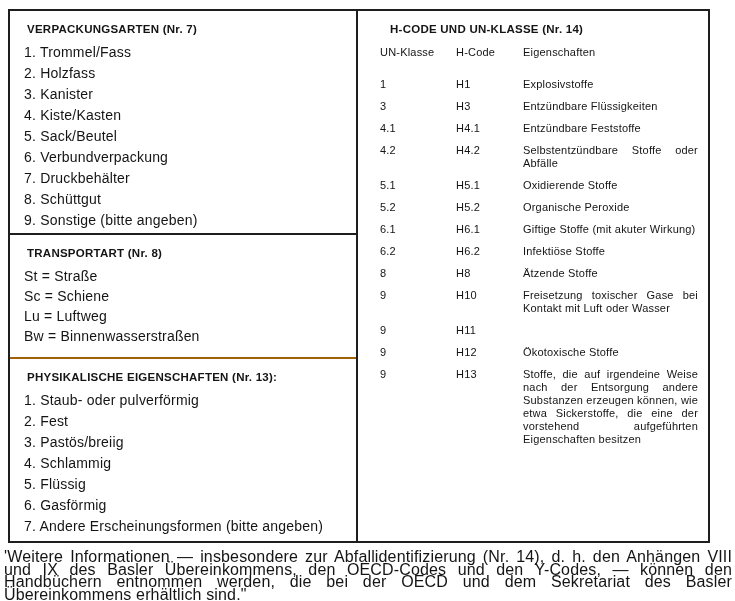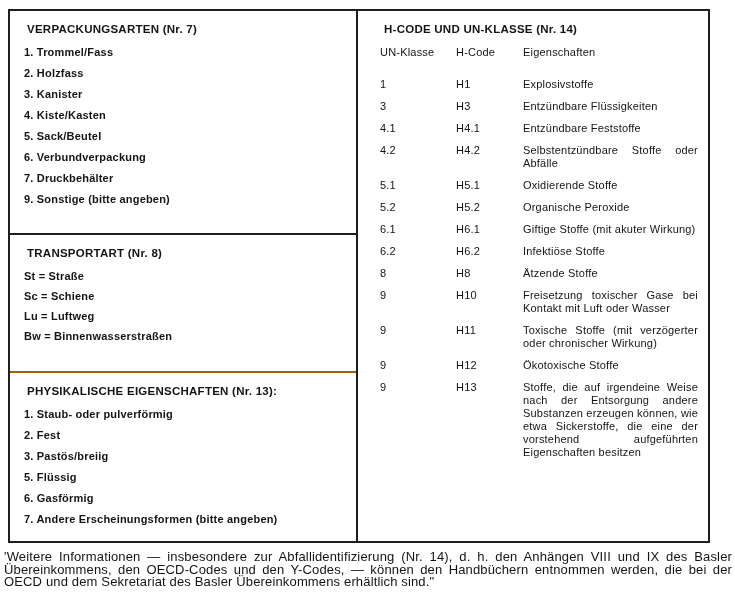--- a/index.html
+++ b/index.html
@@ -31,48 +31,47 @@
   .section-transport { height: 138px; border-bottom: 2px solid #a16207; }
   .section-physical  { flex: 1; }
 
   .sec-title {
     font-size: 11.5px; font-weight: bold;
     line-height: 13px; letter-spacing: 0.25px;
     margin-bottom: 10px; margin-left: 3px;
     white-space: nowrap;
   }
   .list-item {
-    font-size: 11px; line-height: 13px;
+    font-size: 14px; line-height: 13px;
     letter-spacing: 0.2px; margin-bottom: 8px;
     white-space: nowrap;
-    font-weight: bold;
   }
   .section-transport .list-item { margin-bottom: 7px; }
 
   .right-col {
     flex: 1;
     padding: 12px 10px 0 22px;
   }
-  .right-col .sec-title { margin-left: 4px; }
+  .right-col .sec-title { margin-left: 10px; }
 
   .hrow {
     display: grid;
     grid-template-columns: 76px 67px 1fr;
     font-size: 11px; line-height: 13px;
     letter-spacing: 0.2px;
     margin-bottom: 9px;
   }
   .hrow .cell { padding-right: 4px; }
   .hrow .desc { text-align: justify; padding-right: 0; }
   .hrow.colheader { margin-bottom: 19px; }
 
   .footnote {
     position: absolute; left: 4px; top: 551px;
     width: 728px;
-    font-size: 13px; line-height: 12.5px;
+    font-size: 16px; line-height: 12.5px;
     letter-spacing: 0.15px;
     text-align: justify;
   }
 </style>
 </head>
 <body>
 
 <div class="page">
 
   <div class="form-box">
@@ -81,36 +80,38 @@
 
       <div class="section section-packaging">
         <div class="sec-title">VERPACKUNGSARTEN (Nr. 7)</div>
         <div class="list-item">1. Trommel/Fass</div>
         <div class="list-item">2. Holzfass</div>
         <div class="list-item">3. Kanister</div>
         <div class="list-item">4. Kiste/Kasten</div>
         <div class="list-item">5. Sack/Beutel</div>
         <div class="list-item">6. Verbundverpackung</div>
         <div class="list-item">7. Druckbehälter</div>
+        <div class="list-item">8. Schüttgut</div>
         <div class="list-item">9. Sonstige (bitte angeben)</div>
       </div>
 
       <div class="section section-transport">
         <div class="sec-title">TRANSPORTART (Nr. 8)</div>
         <div class="list-item">St = Straße</div>
         <div class="list-item">Sc = Schiene</div>
         <div class="list-item">Lu = Luftweg</div>
         <div class="list-item">Bw = Binnenwasserstraßen</div>
       </div>
 
       <div class="section section-physical">
         <div class="sec-title">PHYSIKALISCHE EIGENSCHAFTEN (Nr. 13):</div>
         <div class="list-item">1. Staub- oder pulverförmig</div>
         <div class="list-item">2. Fest</div>
         <div class="list-item">3. Pastös/breiig</div>
+        <div class="list-item">4. Schlammig</div>
         <div class="list-item">5. Flüssig</div>
         <div class="list-item">6. Gasförmig</div>
         <div class="list-item">7. Andere Erscheinungsformen (bitte angeben)</div>
       </div>
 
     </div>
 
     <div class="right-col">
       <div class="sec-title">H-CODE UND UN-KLASSE (Nr. 14)</div>
 
@@ -166,21 +167,20 @@
         <div class="cell desc">Ätzende Stoffe</div>
       </div>
       <div class="hrow">
         <div class="cell">9</div>
         <div class="cell">H10</div>
         <div class="cell desc">Freisetzung toxischer Gase bei Kontakt mit Luft oder Wasser</div>
       </div>
       <div class="hrow">
         <div class="cell">9</div>
         <div class="cell">H11</div>
-        <div class="cell desc">Toxische Stoffe (mit verzögerter oder chronischer Wirkung)</div>
       </div>
       <div class="hrow">
         <div class="cell">9</div>
         <div class="cell">H12</div>
         <div class="cell desc">Ökotoxische Stoffe</div>
       </div>
       <div class="hrow">
         <div class="cell">9</div>
         <div class="cell">H13</div>
         <div class="cell desc">Stoffe, die auf irgendeine Weise nach der Entsorgung andere Substanzen erzeugen können, wie etwa Sickerstoffe, die eine der vorstehend aufgeführten Eigenschaften besitzen</div>

